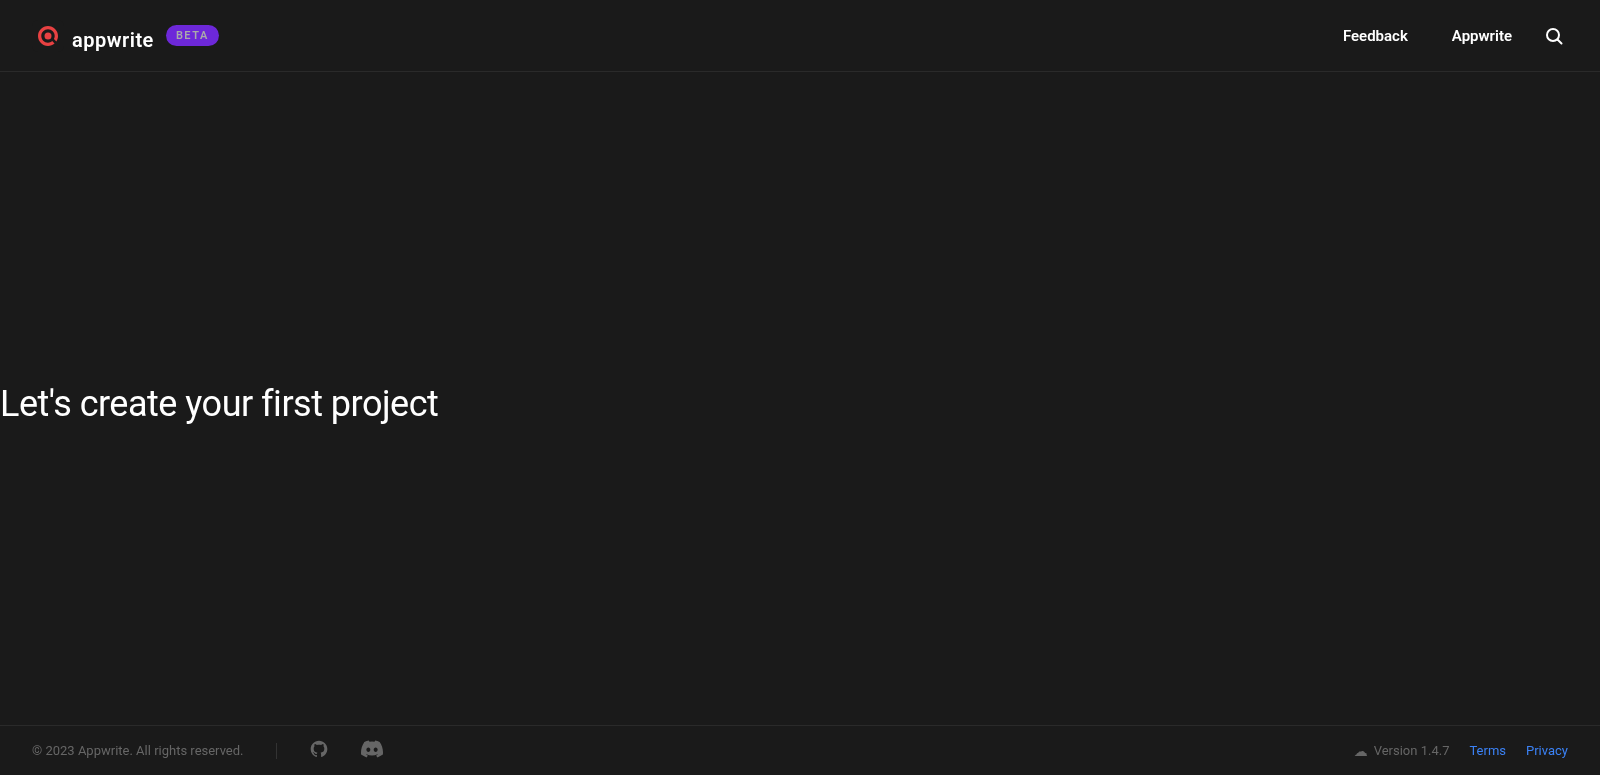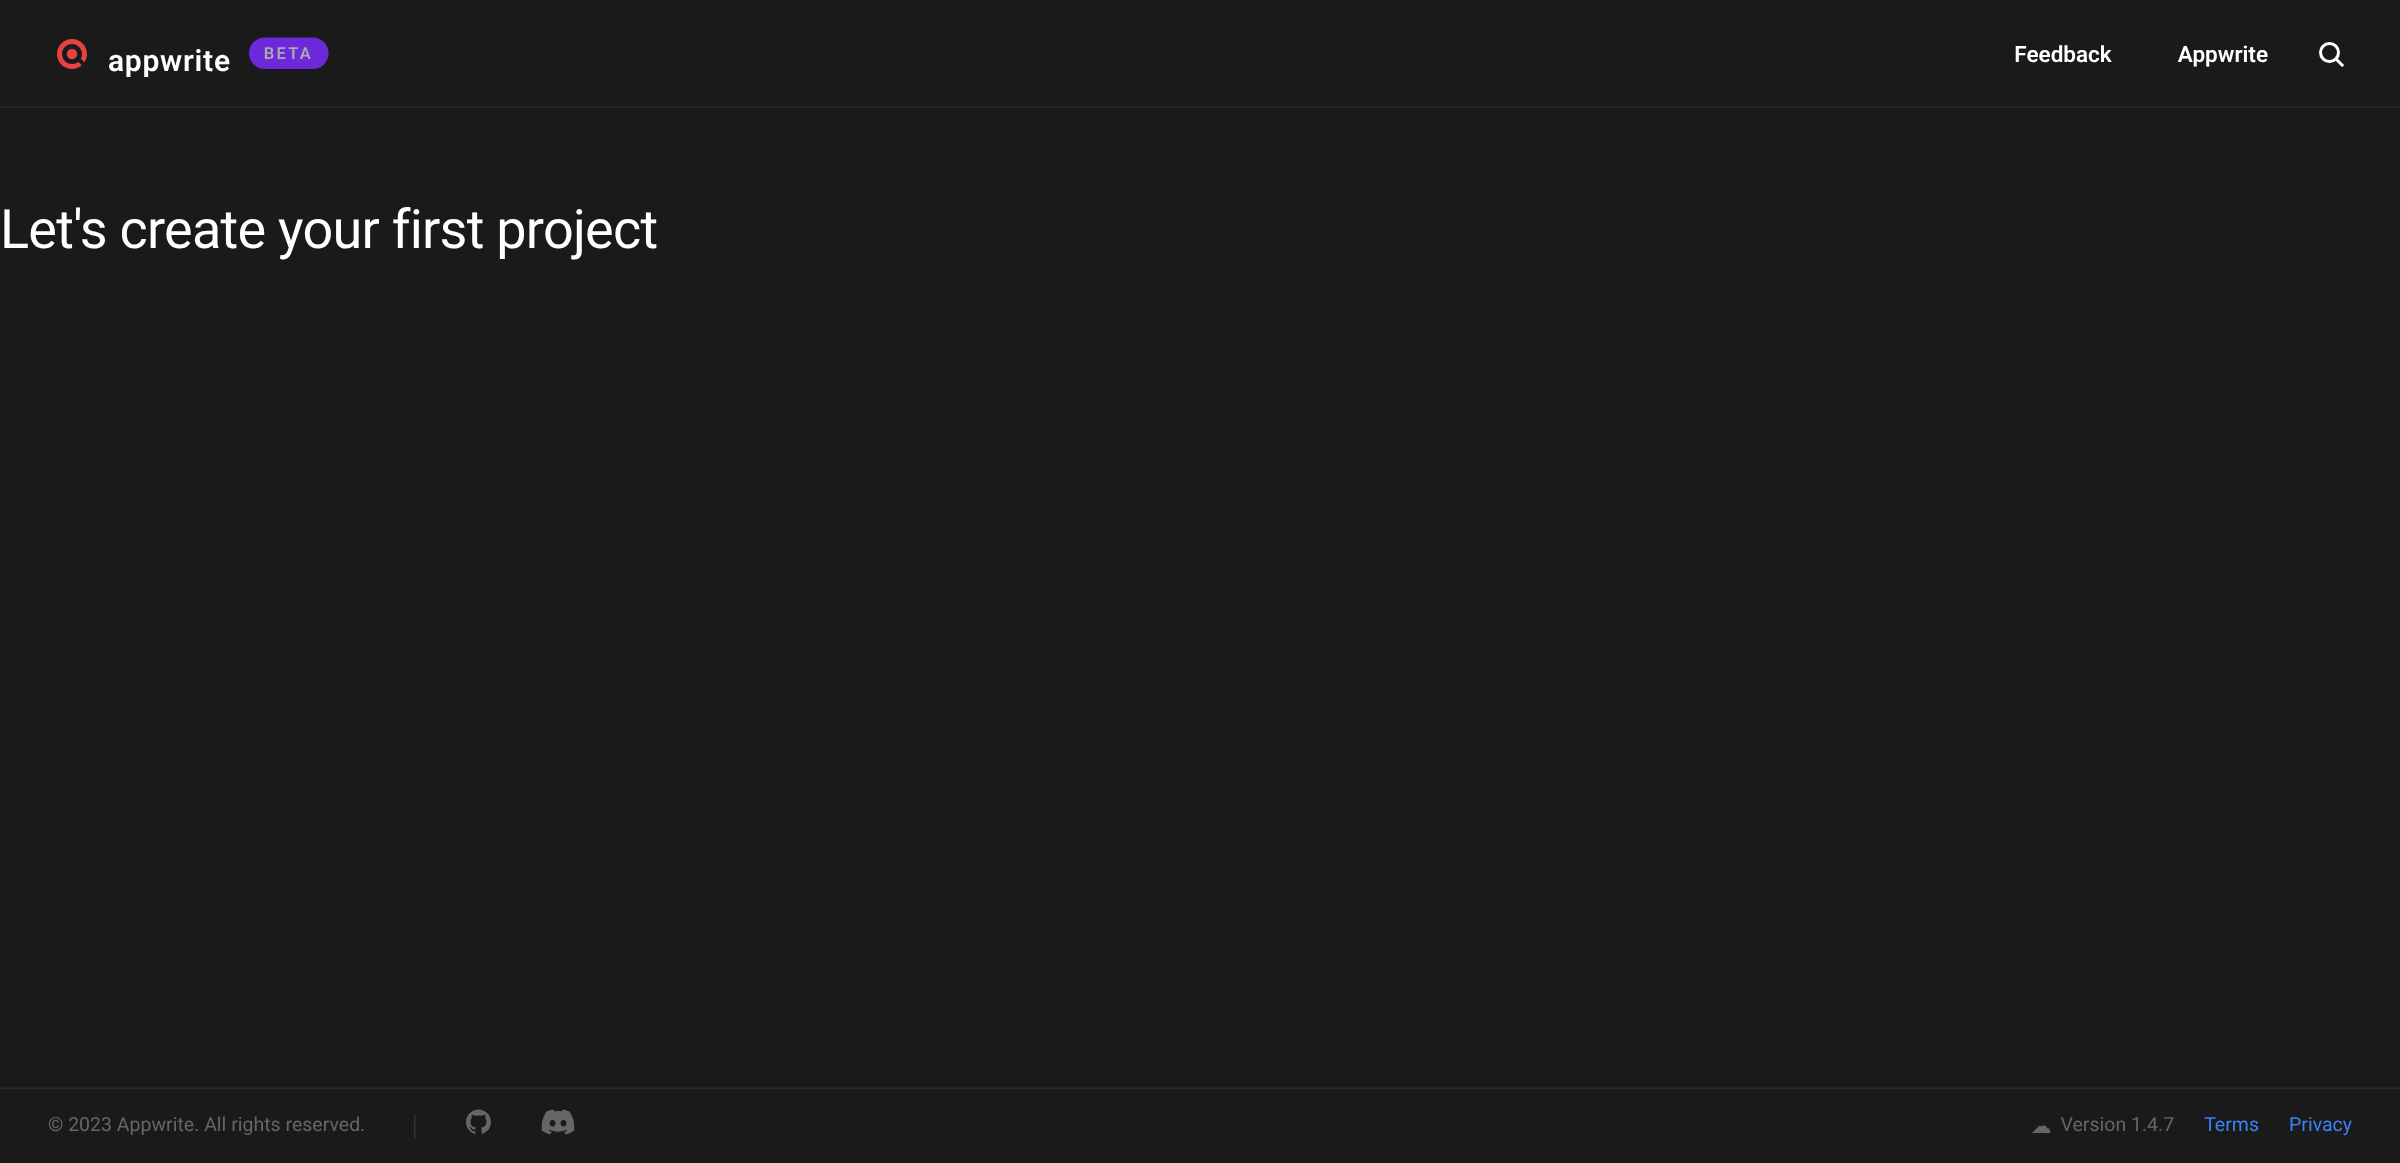--- a/index.html
+++ b/index.html
@@ -117,22 +117,21 @@
     }
 
     .chevron-icon {
       color: #aaaaaa;
       font-size: 12px;
     }
 
     
     .main-content {
       display: flex;
-      flex-direction: column;
-      align-items: flex-start;
+      align-items: center;
       padding-top: 60px;
       height: calc(775px - 72px - 50px);
     }
 
     .page-title {
       font-size: 36px;
       font-weight: 400;
       color: #ffffff;
       margin-bottom: 50px;
       letter-spacing: -0.5px;

